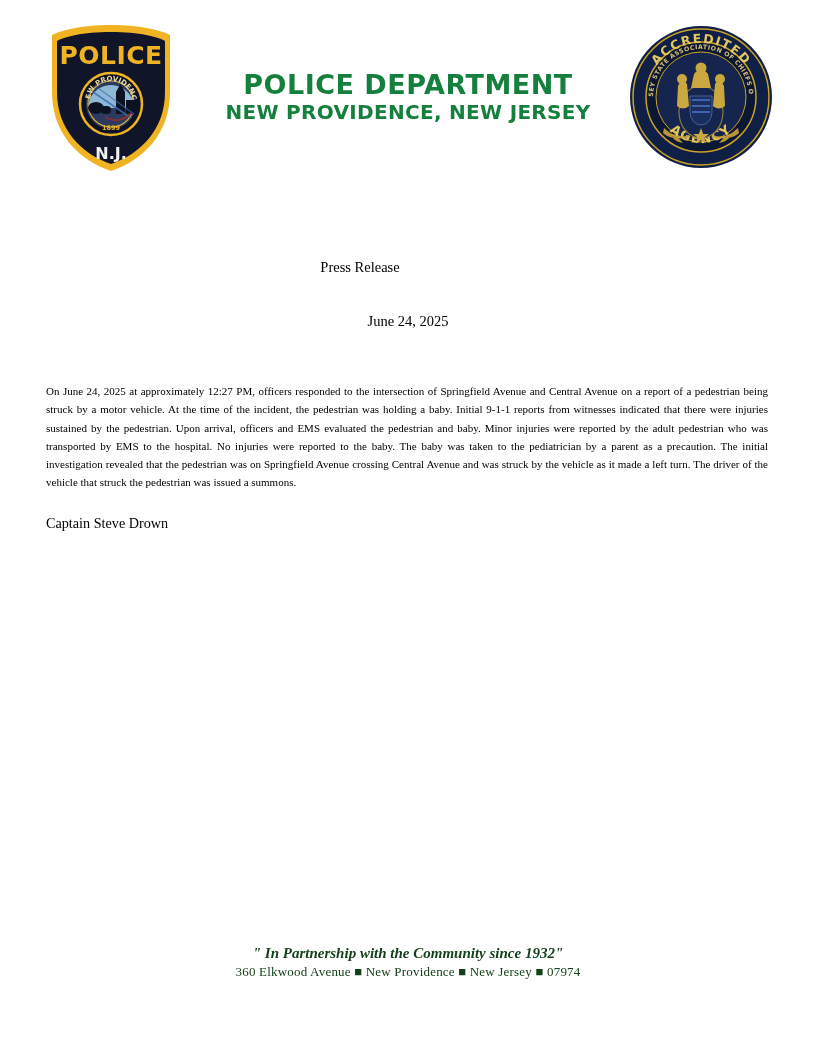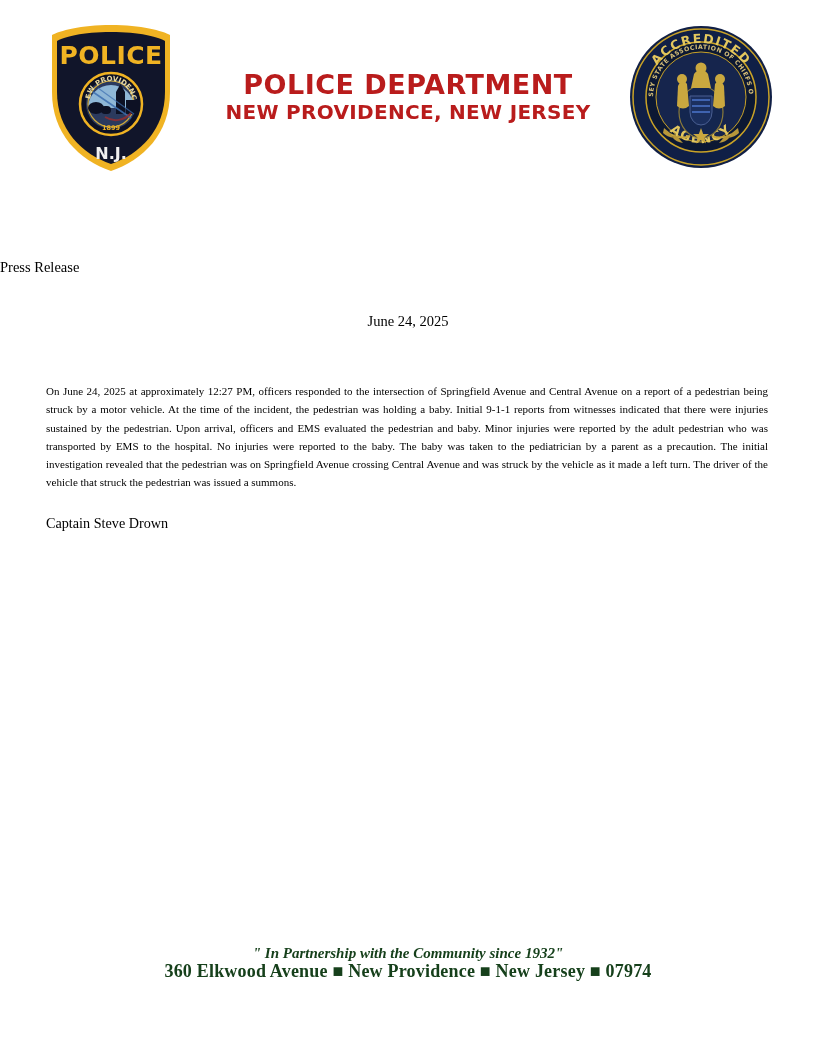--- a/index.html
+++ b/index.html
@@ -39,21 +39,21 @@
     width: 146px;
     height: 146px;
   }
 
   .dept-title {
     position: absolute;
     left: 186px;
     top: 70px;
     width: 444px;
     text-align: center;
-    color: #b91c1c;
+    color: #15803d;
   }
   .dept-title .line1 {
     font-family: "DejaVu Sans", sans-serif;
     font-weight: bold;
     font-size: 27px;
     letter-spacing: 0.5px;
     line-height: 30px;
     white-space: nowrap;
   }
   .dept-title .line2 {
@@ -64,20 +64,21 @@
     line-height: 24px;
     white-space: nowrap;
   }
 
   
   .release-head {
     position: absolute;
     left: 0;
     top: 258px;
     width: 720px;
+    text-align: center;
     font-size: 14.5px;
     line-height: 18px;
   }
   .release-head .rh-line { display: block; }
   .release-date {
     position: absolute;
     left: 0;
     top: 312px;
     width: 816px;
     text-align: center;
@@ -116,22 +117,22 @@
   }
   .footer .tagline {
     font-weight: bold;
     font-style: italic;
     font-size: 15px;
     line-height: 19px;
     display: block;
   }
   .footer .addr,
   .footer .phones {
-    font-weight: bold;
-    font-size: 18px;
+    font-weight: normal;
+    font-size: 13px;
     line-height: 17px;
     letter-spacing: 0.2px;
     display: block;
   }
 </style>
 </head>
 <body>
 
 <div class="letterhead">
 

